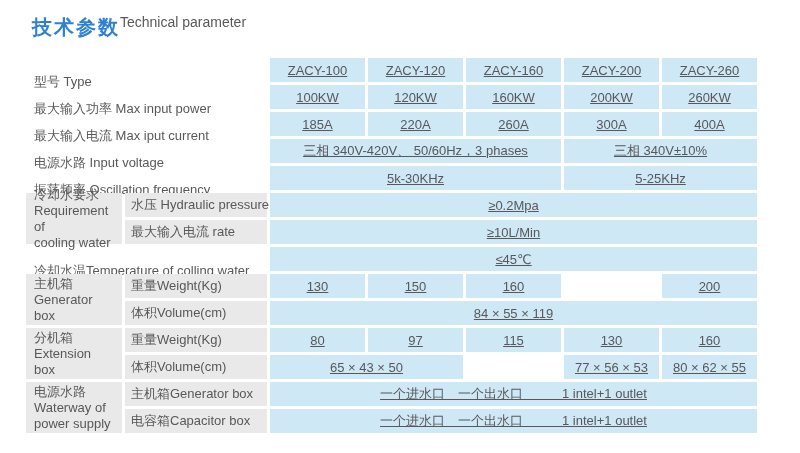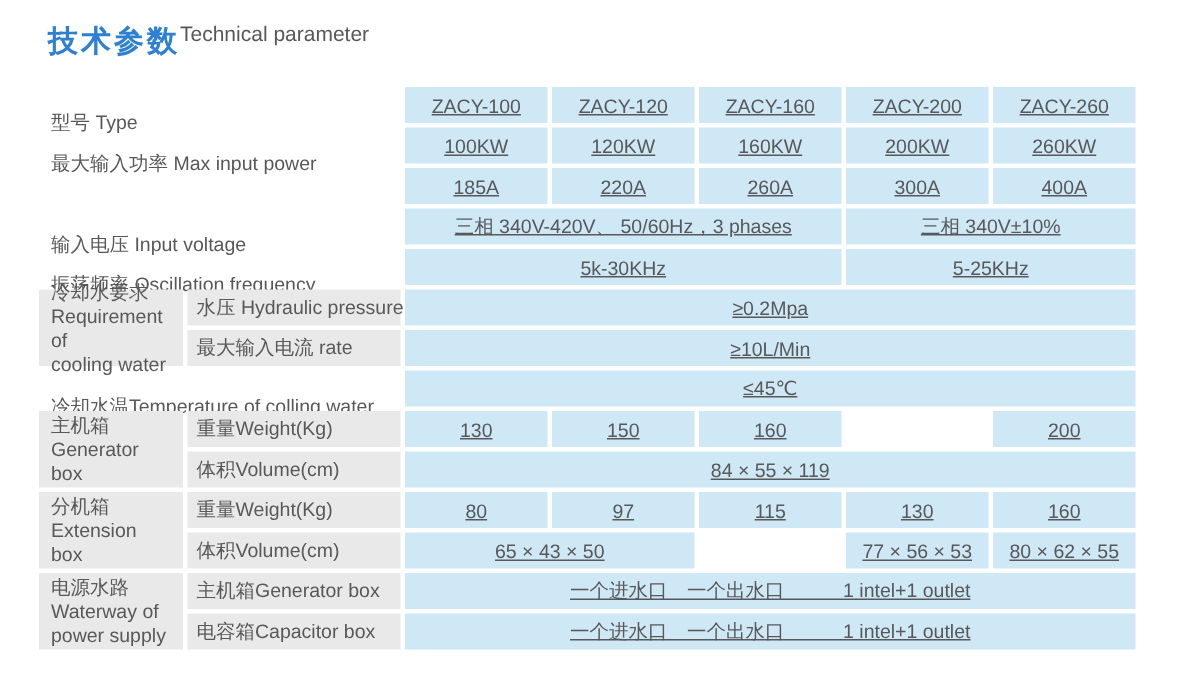--- a/index.html
+++ b/index.html
@@ -50,27 +50,28 @@
   <div class="cell val c4 r1">ZACY-200</div>
   <div class="cell val c5 r1">ZACY-260</div>
 
   <div class="cell lab r2">最大输入功率 Max input power</div>
   <div class="cell val c1 r2">100KW</div>
   <div class="cell val c2 r2">120KW</div>
   <div class="cell val c3 r2">160KW</div>
   <div class="cell val c4 r2">200KW</div>
   <div class="cell val c5 r2">260KW</div>
 
+  <div class="cell lab r3">最大输入电流 Max iput current</div>
   <div class="cell val c1 r3">185A</div>
   <div class="cell val c2 r3">220A</div>
   <div class="cell val c3 r3">260A</div>
   <div class="cell val c4 r3">300A</div>
   <div class="cell val c5 r3">400A</div>
 
-  <div class="cell lab r4">输入电压 Input voltage</div>
+  <div class="cell lab r4">电源水路 Input voltage</div>
   <div class="cell val s3 r4">三相 340V-420V、 50/60Hz，3 phases</div>
   <div class="cell val s2 r4">三相 340V±10%</div>
 
   <div class="cell lab r5">振荡频率 Oscillation frequency</div>
   <div class="cell val s3 r5">5k-30KHz</div>
   <div class="cell val s2 r5">5-25KHz</div>
 
   <div class="cell sub r6">水压 Hydraulic pressure</div>
   <div class="cell grp g6">冷却水要求
 Requirement of

